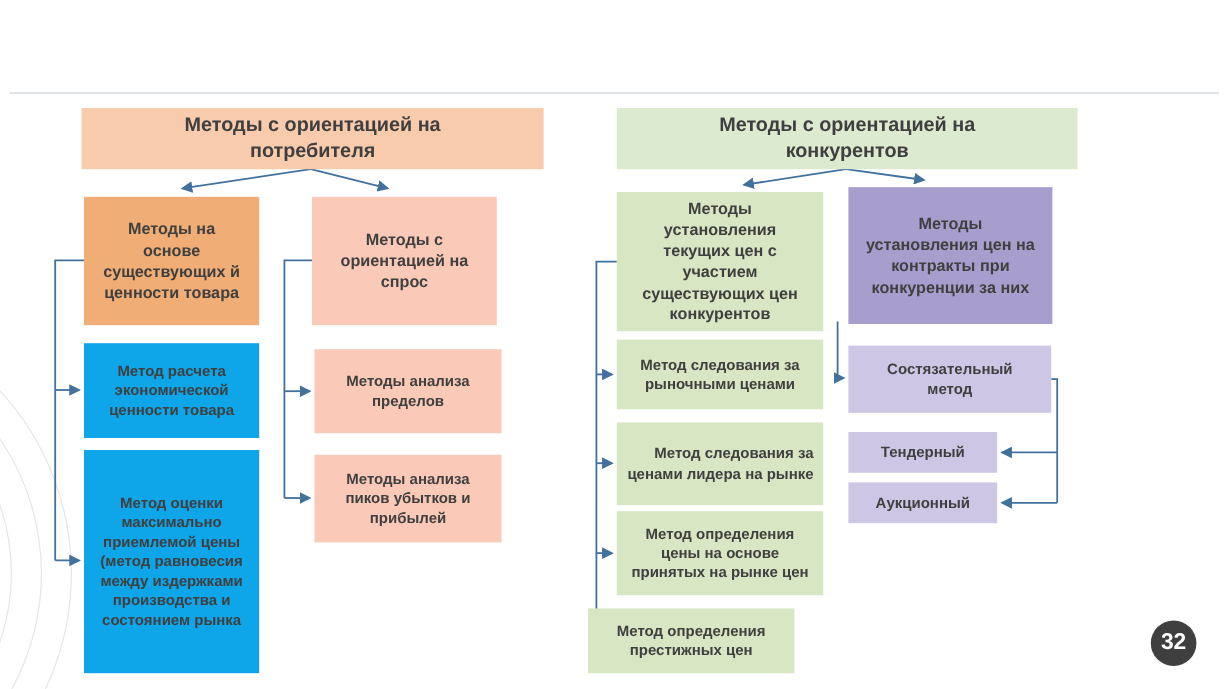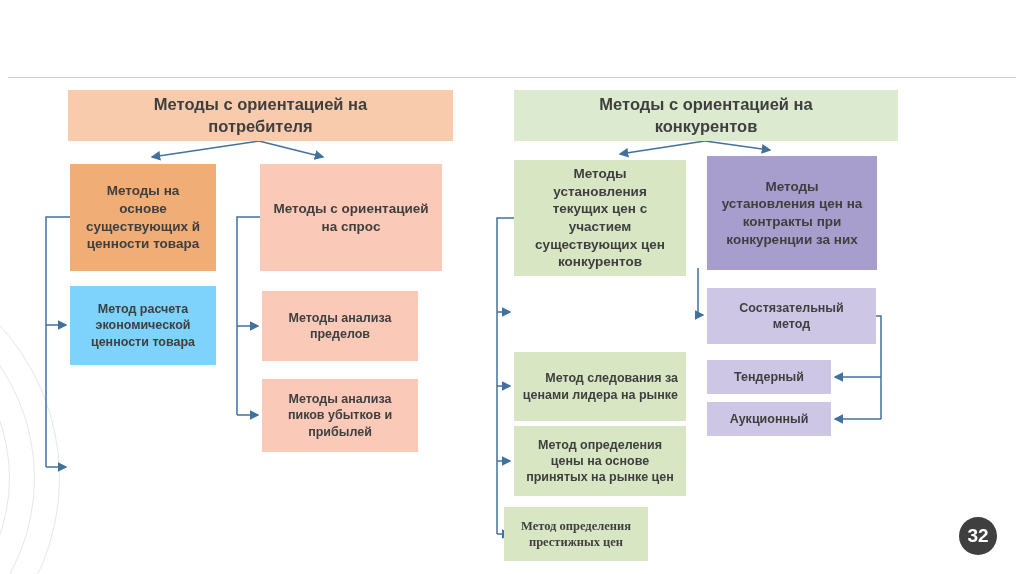--- a/index.html
+++ b/index.html
@@ -47,21 +47,21 @@
     border-radius:0;
     line-height:1.3;
     padding:6px 8px;
   }
   .h  { font-size:16.5px; padding:6px 56px; }
   .m  { font-size:13.5px; padding:6px 12px; }
   .s  { font-size:12.5px; padding:6px 8px; }
 
   .peach       { background:#f8cbad; }
   .orange-dark { background:#f0ad76; }
-  .orange      { background:#7dd3fc; }
+  .orange      { background:#0ea5e9; }
   .pink        { background:#fac9b8; }
   .green-light { background:#dcead0; }
   .green       { background:#d8e6c4; }
   .purple      { background:#a79ecd; }
   .lavender    { background:#cdc7e5; }
 
   .adversarial-pad { padding:6px 26px; }
 
   .page-badge {
     position:absolute;
@@ -124,41 +124,43 @@
       <line x1="881" y1="419" x2="835" y2="419" marker-end="url(#arr)"></line>
     </g>
   </svg>
 
   <div class="title-rule"></div>
 
   <div class="box h peach" style="left:68px; top:90px; width:385px; height:51px;">Методы с ориентацией на потребителя</div>
 
   <div class="box m orange-dark" style="left:70px; top:164px; width:146px; height:107px;">Методы на основе существующих й ценности товара</div>
 
-  <div class="box m pink" style="left:260px; top:164px; width:182px; height:107px;">Методы с ориентацией на спрос</div>
+  <div class="box m pink" style="left:260px; top:164px; width:154px; height:107px;">Методы с ориентацией на спрос</div>
 
   <div class="box s orange" style="left:70px; top:286px; width:146px; height:79px;">Метод расчета экономической ценности товара</div>
 
+  <div class="box s orange" style="left:70px; top:375px; width:146px; height:186px;">Метод оценки максимально приемлемой цены (метод равновесия между издержками производства и состоянием рынка</div>
 
   <div class="box s pink" style="left:262px; top:291px; width:156px; height:70px;">Методы анализа пределов</div>
 
   <div class="box s pink" style="left:262px; top:379px; width:156px; height:73px;">Методы анализа пиков убытков и прибылей</div>
 
   <div class="box h green-light" style="left:514px; top:90px; width:384px; height:51px;">Методы с ориентацией на конкурентов</div>
 
   <div class="box m purple" style="left:707px; top:156px; width:170px; height:114px;">Методы установления цен на контракты при конкуренции за них</div>
 
   <div class="box m green" style="left:514px; top:160px; width:172px; height:116px;">Методы установления текущих цен с участием существующих цен конкурентов</div>
 
+  <div class="box s green" style="left:514px; top:283px; width:172px; height:58px;">Метод следования за рыночными ценами</div>
 
   <div class="box s green" style="left:514px; top:352px; width:172px; height:69px;text-align:right;">Метод следования за ценами лидера на рынке</div>
 
   <div class="box s green" style="left:514px; top:426px; width:172px; height:70px;">Метод определения цены на основе принятых на рынке цен</div>
 
-  <div class="box s green" style="left:504px; top:507px; width:144px; height:54px;font-family:Liberation Serif, serif;">Метод определения престижных цен</div>
+  <div class="box s green" style="left:490px; top:507px; width:172px; height:54px;">Метод определения престижных цен</div>
 
   <div class="box s lavender adversarial-pad" style="left:707px; top:288px; width:169px; height:56px;">Состязательный метод</div>
 
   <div class="box s lavender" style="left:707px; top:360px; width:124px; height:34px;">Тендерный</div>
 
   <div class="box s lavender" style="left:707px; top:402px; width:124px; height:34px;">Аукционный</div>
 
   <div class="page-badge">
     <span>32</span>
   </div>

